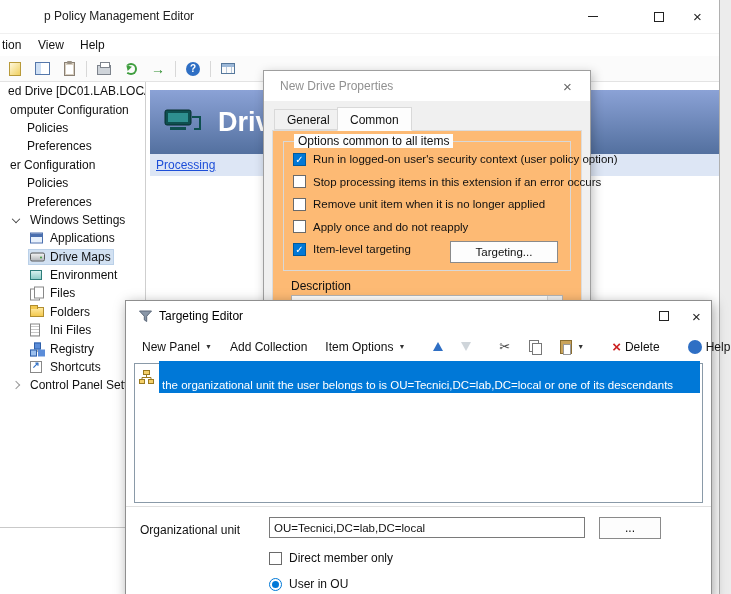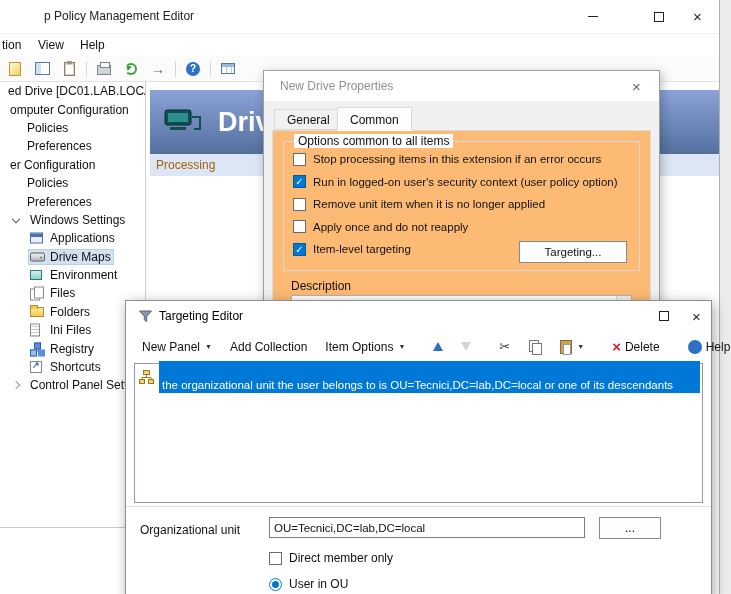--- a/index.html
+++ b/index.html
@@ -72,24 +72,24 @@
   .shortcuts-icon{width:12px;height:12px;background:#fff;border:1px solid #888}
   .shortcuts-icon::after{content:"\2197";position:absolute;left:1px;top:-2px;font-size:9px;color:#2f6fc4;font-weight:bold}
 
   
   .content{position:absolute;left:147px;top:82px;right:0;bottom:0;background:#fff}
   .banner{position:absolute;left:3px;top:8px;right:0;height:64px;background:linear-gradient(180deg,#8ba2d6,#53709f);
           display:flex;align-items:center}
   .banner svg{margin-left:12px}
   .banner-title{margin-left:14px;font-size:27px;font-weight:bold;color:#fff}
   .proc-row{position:absolute;left:3px;top:72px;right:0;height:22px;background:#dde6f5;display:flex;align-items:center;padding-left:6px}
-  .proc-link{color:#a16207;}
-
-  
-  #drive-dialog{position:absolute;left:263px;top:70px;width:397px;height:245px;background:#f0f0f0;
+  .proc-link{color:#1d4ed8;text-decoration:underline}
+
+  
+  #drive-dialog{position:absolute;left:263px;top:70px;width:328px;height:245px;background:#f0f0f0;
                 border:1px solid #9f9f9f;box-shadow:2px 3px 10px rgba(0,0,0,.25);z-index:5}
   .dd-titlebar{position:absolute;top:0;left:0;right:0;height:30px;background:#fff}
   .dd-title{position:absolute;left:16px;top:8px;color:#909090}
   .dd-close{position:absolute;right:0;top:0;width:45px;height:30px;display:flex;align-items:center;justify-content:center;color:#666;font-size:15px}
   .dd-body{position:absolute;top:30px;left:0;right:0;bottom:0;background:#f0f0f0}
   .tab{position:absolute;top:8px;height:21px;line-height:21px;padding:0 12px;background:#f1f1f1;border:1px solid #d9d9d9;z-index:1}
   .tab.t0{left:10px}
   .tab.t1{left:73px}
   .tab.active{top:6px;height:24px;line-height:24px;background:#fdfdfd;border-bottom:1px solid #fdfdfd;z-index:3}
   .tab-page{position:absolute;left:8px;right:8px;top:29px;bottom:0;background:#fdba74;border:1px solid #dcdcdc;border-bottom:none;z-index:2}
@@ -300,26 +300,26 @@
         </span>
     </div>
     <div class="dd-body">
       <span class="tab t0">General</span>
       <span class="tab t1 active">Common</span>
       <div class="tab-page">
         <div class="groupbox">
           <span class="group-title">Options common to all items</span>
           <div id="options-group">
               <div class="opt-row">
+                <span class="cb checked"></span>
+                <span class="opt-label">Run in logged-on user's security context (user policy option)</span>
+              </div>
+              <div class="opt-row">
                 <span class="cb"></span>
                 <span class="opt-label">Stop processing items in this extension if an error occurs</span>
-              </div>
-              <div class="opt-row">
-                <span class="cb checked"></span>
-                <span class="opt-label">Run in logged-on user's security context (user policy option)</span>
               </div>
               <div class="opt-row">
                 <span class="cb"></span>
                 <span class="opt-label">Remove unit item when it is no longer applied</span>
               </div>
               <div class="opt-row">
                 <span class="cb"></span>
                 <span class="opt-label">Apply once and do not reapply</span>
               </div>
               <div class="opt-row">

